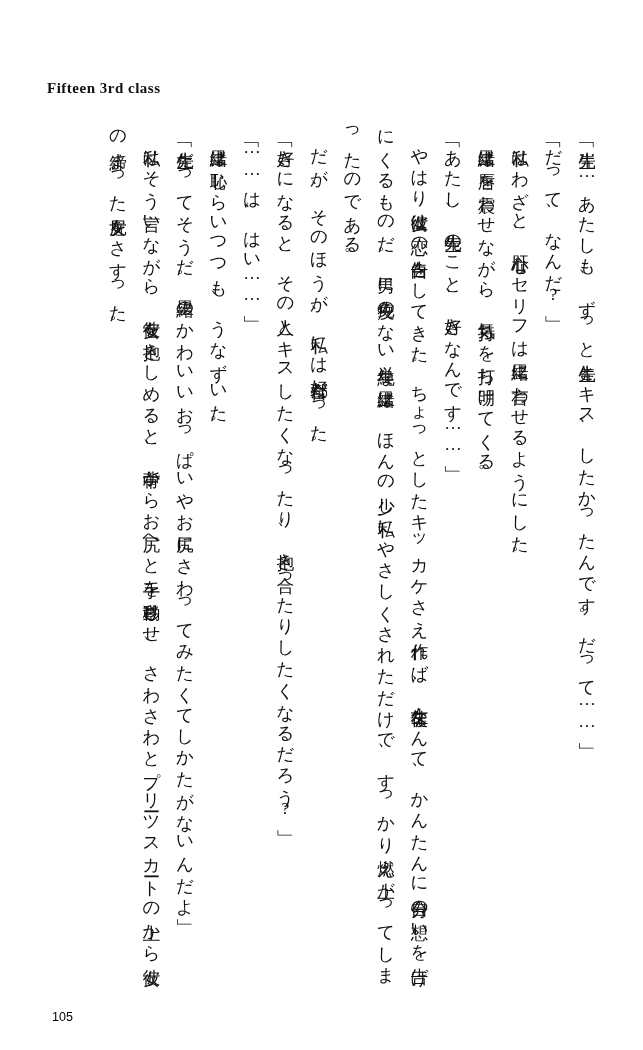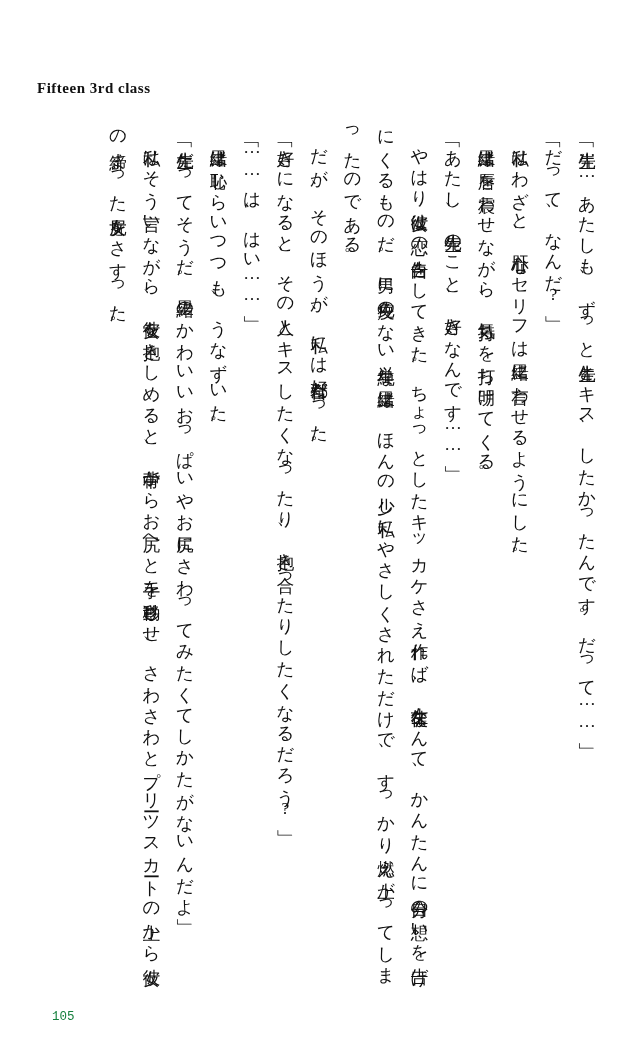--- a/index.html
+++ b/index.html
@@ -11,21 +11,21 @@
     position: relative;
     width: 643px;
     height: 1050px;
     background: #ffffff;
     overflow: hidden;
     font-family: "Liberation Serif", "DejaVu Serif", serif;
     color: #111111;
   }
   .header {
     position: absolute;
-    left: 37px;
+    left: 47px;
     top: 80px;
     font-size: 15px;
     font-family: "Liberation Serif", "DejaVu Serif", serif;
     font-weight: bold;
     letter-spacing: 0.5px;
     color: #111111;
     white-space: nowrap;
   }
   .body-text {
     position: absolute;
@@ -47,22 +47,22 @@
     text-indent: 0;
   }
   .body-text p.indent {
     text-indent: 18px;
   }
   .page-number {
     position: absolute;
     left: 52px;
     top: 1010px;
     font-size: 12.5px;
-    font-family: Liberation Mono, monospace;
-    color: #15803d;
+    font-family: Liberation Sans, sans-serif;
+    color: #000000;
   }
 </style>
 </head>
 <body>
 
 <div class="page">
 
   <div class="header">Fifteen 3rd class</div>
 
   <div class="body-text">

